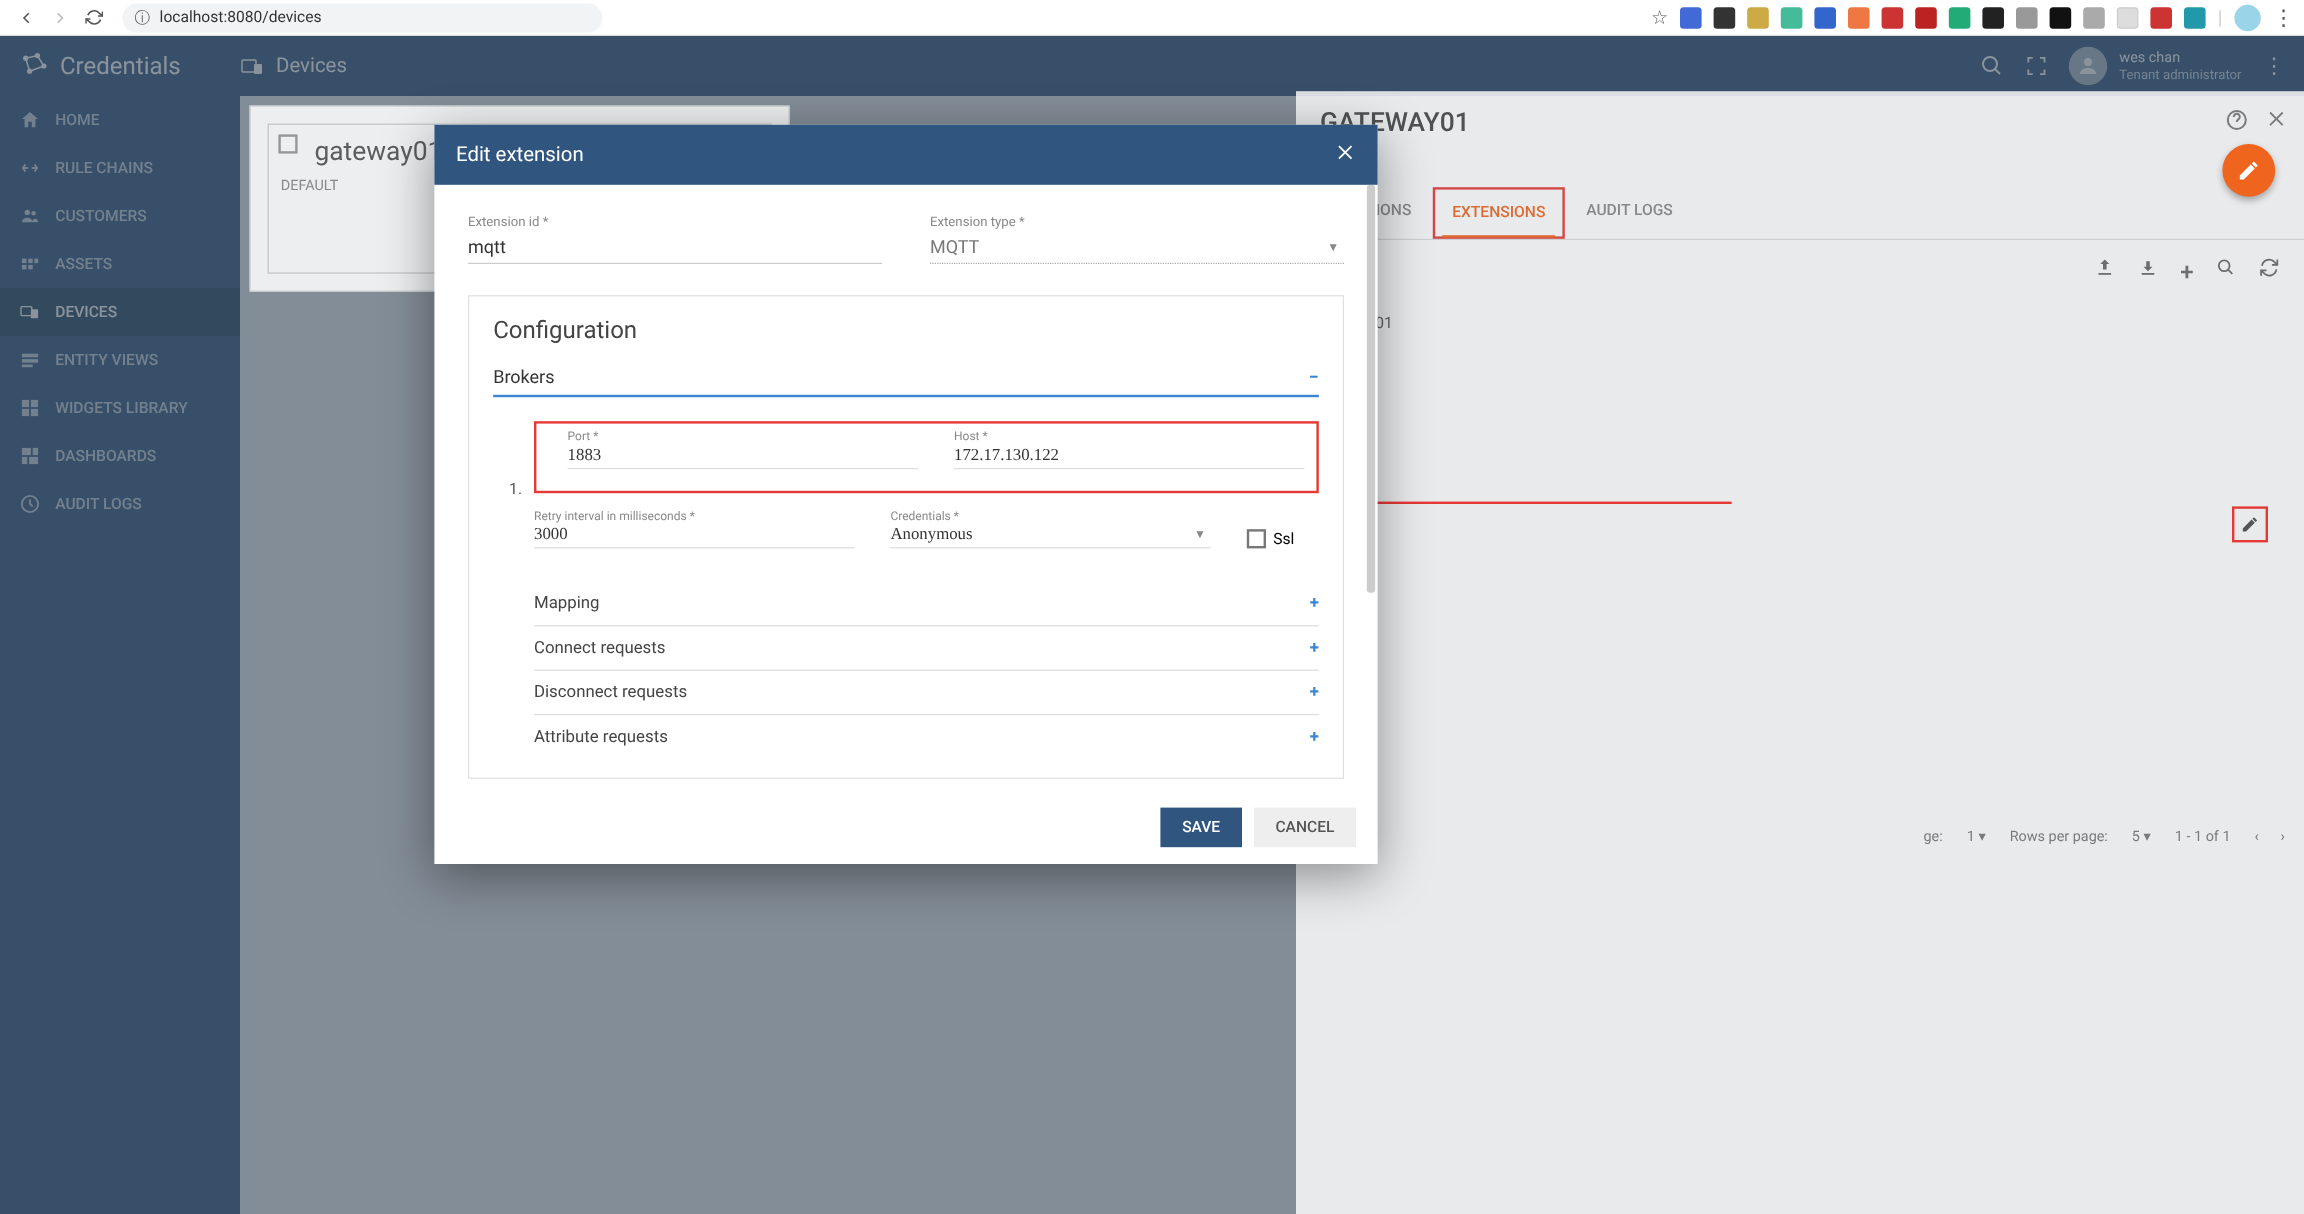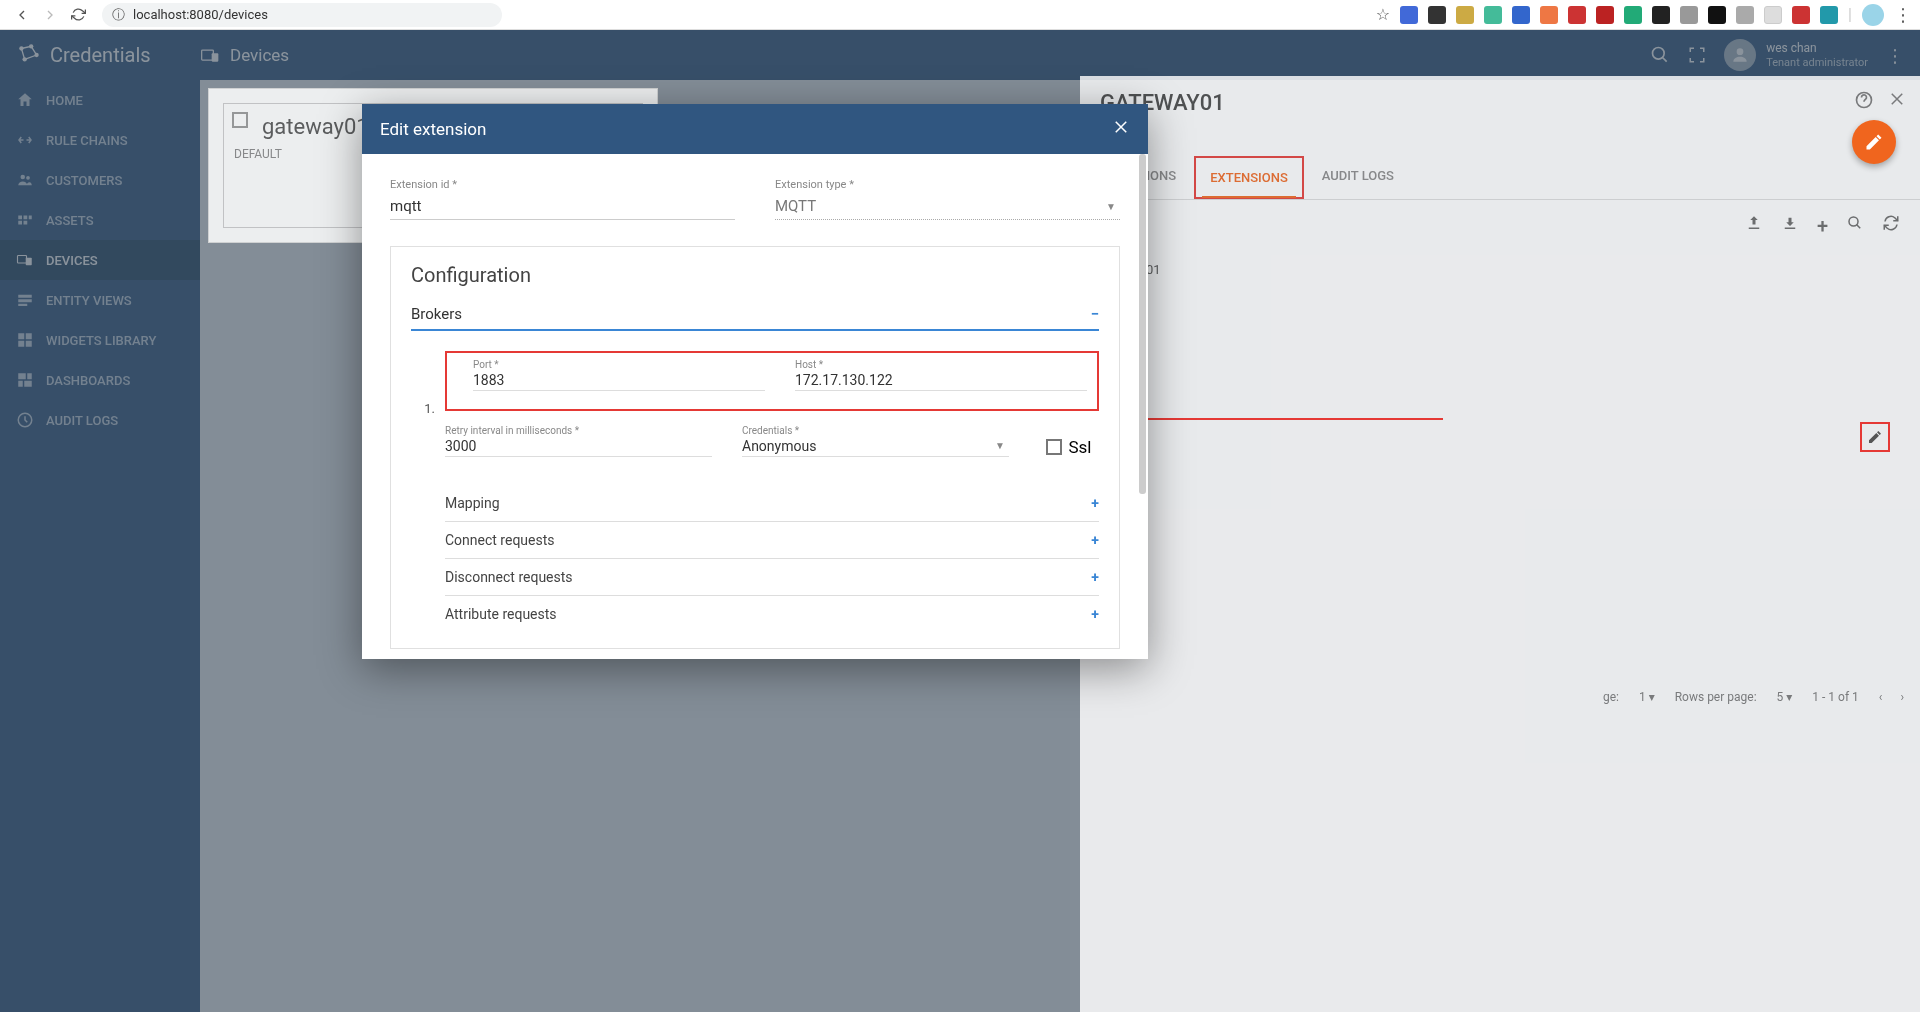--- a/index.html
+++ b/index.html
@@ -79,22 +79,22 @@
 .section-head { display: flex; align-items: center; font-size: 15px; color: #333; border-bottom: 2px solid #3a86d5; padding-bottom: 6px; margin-bottom: 20px; }
 .section-head .toggle { margin-left: auto; color: #3a86d5; font-weight: bold; }
 
 .broker-item { display: flex; gap: 10px; }
 .broker-num { width: 24px; font-size: 13px; color: #555; margin-top: 50px; text-align: right; }
 .broker-body { flex: 1; }
 .redbox { border: 2px solid #e53935; padding: 6px 10px 8px 26px; margin-bottom: 14px; }
 .broker-row { display: flex; gap: 30px; margin-bottom: 10px; }
 .bf { flex: 1; }
 .bf-label { font-size: 10px; color: #888; }
-.bf-val { font-size: 14px; color: #333; border-bottom: 1px solid #ddd; padding: 2px 0; }
-.ssl-wrap { display: flex; align-items: center; gap: 6px; font-size: 17px; justify-content: center; }
+.bf-val { font-size: 14px; color: #333; border-bottom: 1px solid #ddd; padding: 2px 0; font-family: Liberation Serif, serif; }
+.ssl-wrap { display: flex; align-items: center; gap: 6px; font-size: 13px; }
 .ssl-check { width: 16px; height: 16px; border: 2px solid #777; }
 .sub-sec { display: flex; align-items: center; border-bottom: 1px solid #ddd; padding: 10px 0; font-size: 14px; color: #444; }
 .sub-sec .plus { margin-left: auto; color: #3a86d5; font-weight: bold; }
 
 .modal-foot { padding: 14px 18px; display: flex; justify-content: flex-end; gap: 10px; }
 .btn { padding: 9px 18px; font-size: 13px; font-weight: 500; cursor: pointer; border: none; }
 .btn-primary { background: #305680; color: #fff; }
 .btn-secondary { background: #eee; color: #555; }
 
 
@@ -420,13 +420,17 @@
             <span>Attribute requests</span>
             <span class="plus">+</span>
           </div>
         </div>
       </div>
     </div>
     <div class="modal-scroll">
         <div class="modal-scroll-thumb"></div>
       </div>
   </div>
+  <div class="modal-foot">
+    <button class="btn btn-primary">SAVE</button>
+    <button class="btn btn-secondary">CANCEL</button>
+  </div>
 </div>
 
 </body></html>

